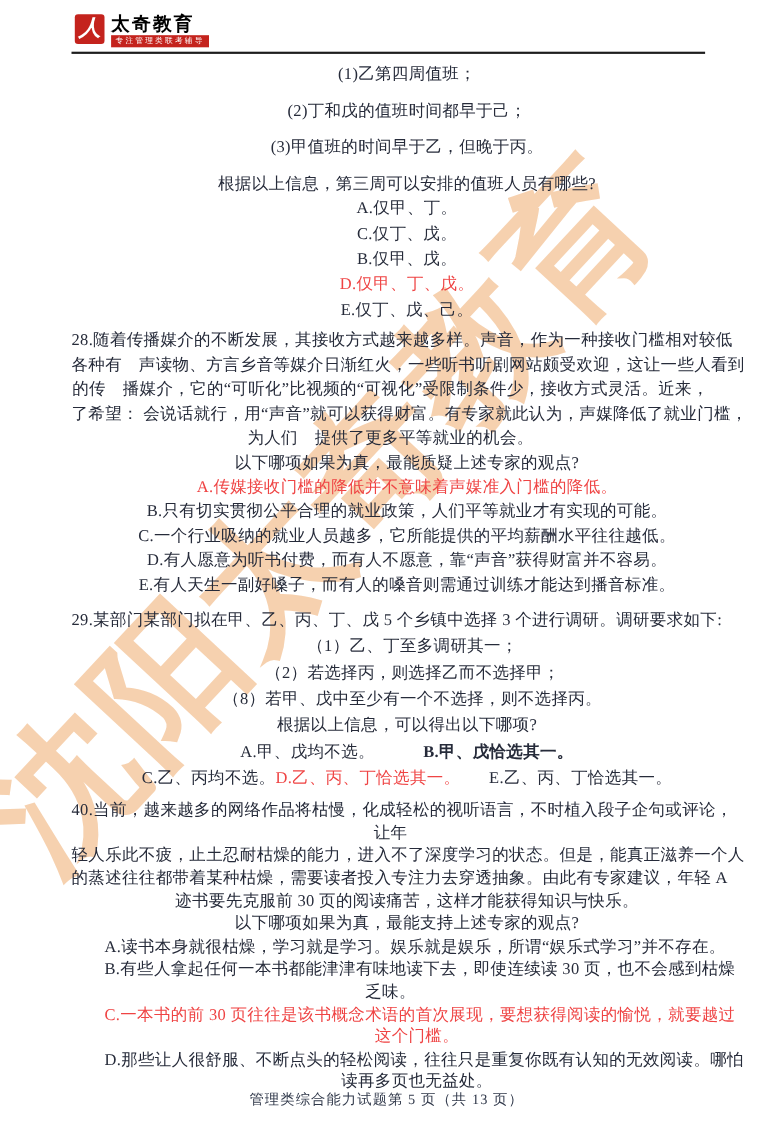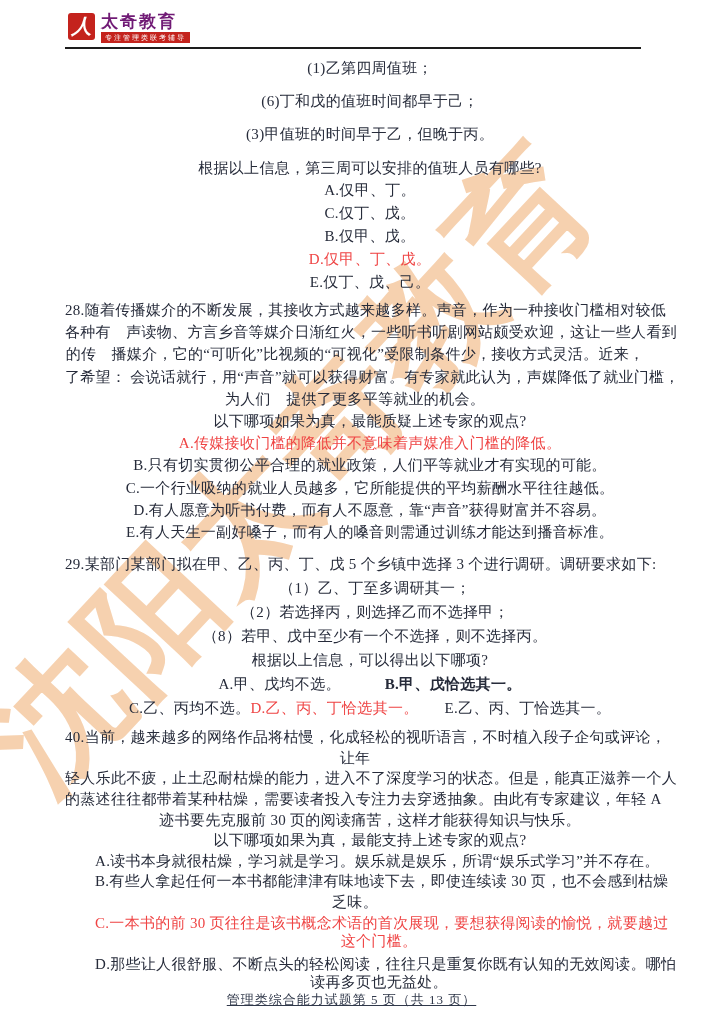--- a/index.html
+++ b/index.html
@@ -12,21 +12,21 @@
   .header { padding:13px 0 0 68px; position:relative; z-index:2; }
   .logo { display:flex; gap:6px; align-items:flex-start; }
   .logo-icon {
     width:27px; height:27px; background:#c4231d; color:#fff;
     font-weight:bold; font-size:20px; text-align:center; line-height:27px;
     border-radius:3px; font-style:italic;
     font-family:"Liberation Sans","DejaVu Sans",sans-serif;
   }
   .logo-col { display:flex; flex-direction:column; }
   .brand {
-    font-size:17px; font-weight:bold; color:#701a75; letter-spacing:2px;
+    font-size:17px; font-weight:bold; color:#000000; letter-spacing:2px;
     font-family:"Liberation Sans","DejaVu Sans",sans-serif; line-height:18px;
   }
   .tagline {
     background:#c4231d; color:#ffffff; font-size:7px; line-height:9px;
     padding:1px 4px; letter-spacing:2px; margin-top:1px; width:fit-content;
     font-family:"Liberation Sans","DejaVu Sans",sans-serif; white-space:nowrap;
   }
   .header-rule { border-top:2px solid #1d1d1d; margin:4px 62px 0 65px; }
   
   .watermark {
@@ -50,21 +50,21 @@
   .q28 .line { line-height:22.2px;font-family:Liberation Serif, serif; }
   .q29 { margin-top:9px; }
   .q29 .line { line-height:24px; }
   .q29 .gapB { margin-left:44px;font-weight:bold; }
   .q29 .gapE { margin-left:26px; }
   .q30 { margin-top:7px; }
   .q30 .line { line-height:20.6px; }
   
   .footer {
     position:absolute; left:0; right:0; bottom:25px; text-align:center;
-    font-size:13px; letter-spacing:1px; color:#30384a; z-index:1;text-decoration:underline;
+    font-size:13px; letter-spacing:1px; color:#30384a; z-index:1;
   }
 </style>
 </head>
 <body>
 
 <div class="page">
 
   <div class="watermark">沈阳太奇教育</div>
 
   <div class="header">
@@ -75,21 +75,21 @@
         <div class="tagline">专注管理类联考辅导</div>
       </div>
     </div>
   </div>
   <div class="header-rule"></div>
 
   <div class="content">
 
     <div class="q27">
       <div class="line item ind1">(1)乙第四周值班；</div>
-      <div class="line item ind1">(6)丁和戊的值班时间都早于己；</div>
+      <div class="line item ind1">(2)丁和戊的值班时间都早于己；</div>
       <div class="line item ind1">(3)甲值班的时间早于乙，但晚于丙。</div>
       <div class="line qline ind1">根据以上信息，第三周可以安排的值班人员有哪些?</div>
       <div class="line opt ind1">A.仅甲、丁。</div>
       <div class="line opt ind1">C.仅丁、戊。</div>
       <div class="line opt ind1">B.仅甲、戊。</div>
       <div class="line opt ind1 red">D.仅甲、丁、戊。</div>
       <div class="line opt ind1">E.仅丁、戊、己。</div>
     </div>
 
     <div class="q28">

